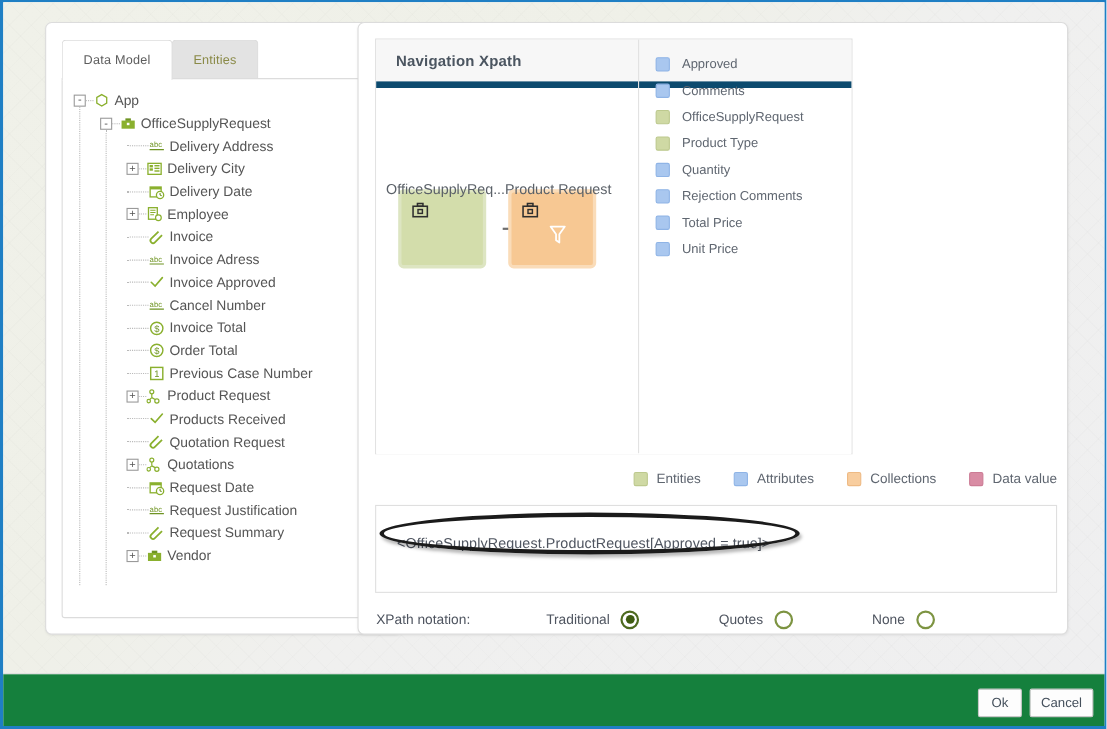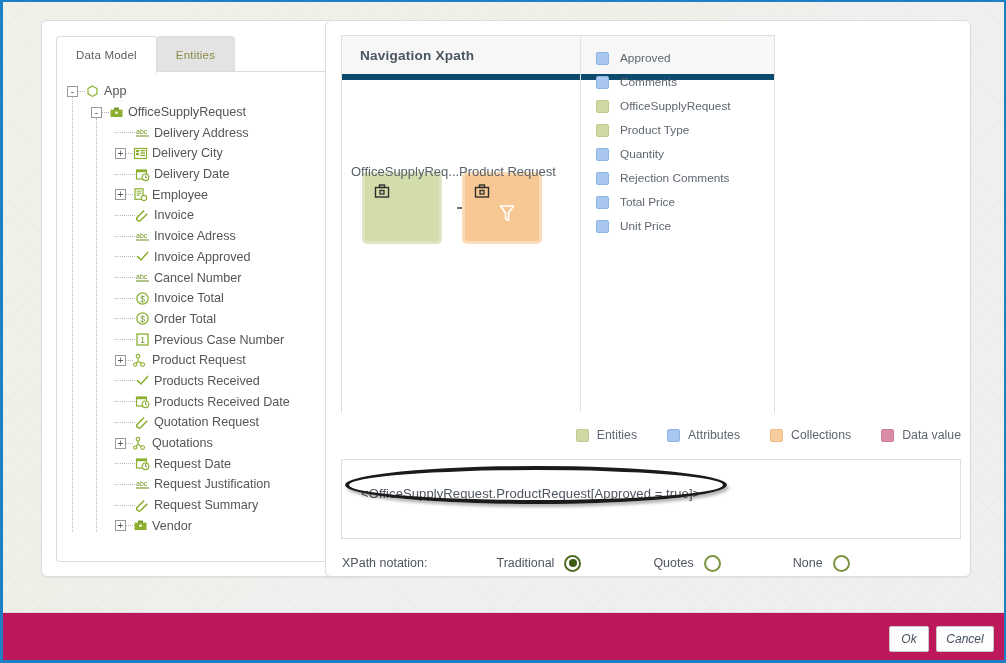--- a/index.html
+++ b/index.html
@@ -27,21 +27,21 @@
     content:""; position:absolute; inset:0;
     background-image:
       repeating-linear-gradient(45deg, rgba(0,0,0,0.013) 0 1px, transparent 1px 14px),
       repeating-linear-gradient(-45deg, rgba(0,0,0,0.013) 0 1px, transparent 1px 14px);
     pointer-events:none;
   }
   .footer-sep{
     position:absolute; left:0; right:0; top:610px; height:1px; background:#d9d9d9;
   }
   .footer{
-    position:absolute; left:0; right:0; top:611px; bottom:0; background:#be185d;font-style:italic;
+    position:absolute; left:0; right:0; top:611px; bottom:0; background:#15803d;
   }
 
   
   .left-panel{
     position:absolute; left:38px; top:18px; width:324px; height:557px;
     background:#ffffff; border:1px solid #dcdcdc; border-radius:6px;
     box-shadow:0 1px 2px rgba(0,0,0,0.05);
     z-index:3;
   }
   .tabs{ position:absolute; left:14px; top:14px; height:38px; display:flex; align-items:flex-end; }
@@ -362,34 +362,20 @@
           </div>
           <div class="row">
             <span class="spacer" style="width:58px"></span>
             <span class="dots" style="width:20px"></span>
             <span class="ti">
               <svg width="15" height="15" viewBox="0 0 15 15">
                 <path d="M2.5 7.6 L6 11 L12.6 3.4" fill="none" stroke="#8ab02e" stroke-width="1.5" stroke-linecap="round"></path>
               </svg>
             </span>
             <span class="lbl">Products Received</span>
-          </div>
-          <div class="row">
-            <span class="spacer" style="width:58px"></span>
-            <span class="dots" style="width:20px"></span>
-            <span class="ti">
-              <svg width="15" height="15" viewBox="0 0 15 15">
-                <rect x="1.5" y="3" width="10" height="9" fill="#fff" stroke="#8ab02e" stroke-width="1.2"></rect>
-                <rect x="1.5" y="3" width="10" height="2.2" fill="#8ab02e"></rect>
-                <circle cx="10.5" cy="10.3" r="3.3" fill="#fff" stroke="#8ab02e" stroke-width="1.2"></circle>
-                <line x1="10.5" y1="8.4" x2="10.5" y2="10.3" stroke="#6f9423" stroke-width="1"></line>
-                <line x1="10.5" y1="10.3" x2="12" y2="10.9" stroke="#6f9423" stroke-width="1"></line>
-              </svg>
-            </span>
-            <span class="lbl">Products Received Date</span>
           </div>
           <div class="row">
             <span class="spacer" style="width:58px"></span>
             <span class="dots" style="width:20px"></span>
             <span class="ti">
               <svg width="15" height="15" viewBox="0 0 15 15">
                 <path d="M11.5 4.2 L5 10.7 a2.3 2.3 0 0 1-3.3-3.3 L8.3 0.9" fill="none" stroke="#8ab02e" stroke-width="1.6" transform="translate(0.8,1.6)"></path>
               </svg>
             </span>
             <span class="lbl">Quotation Request</span>

